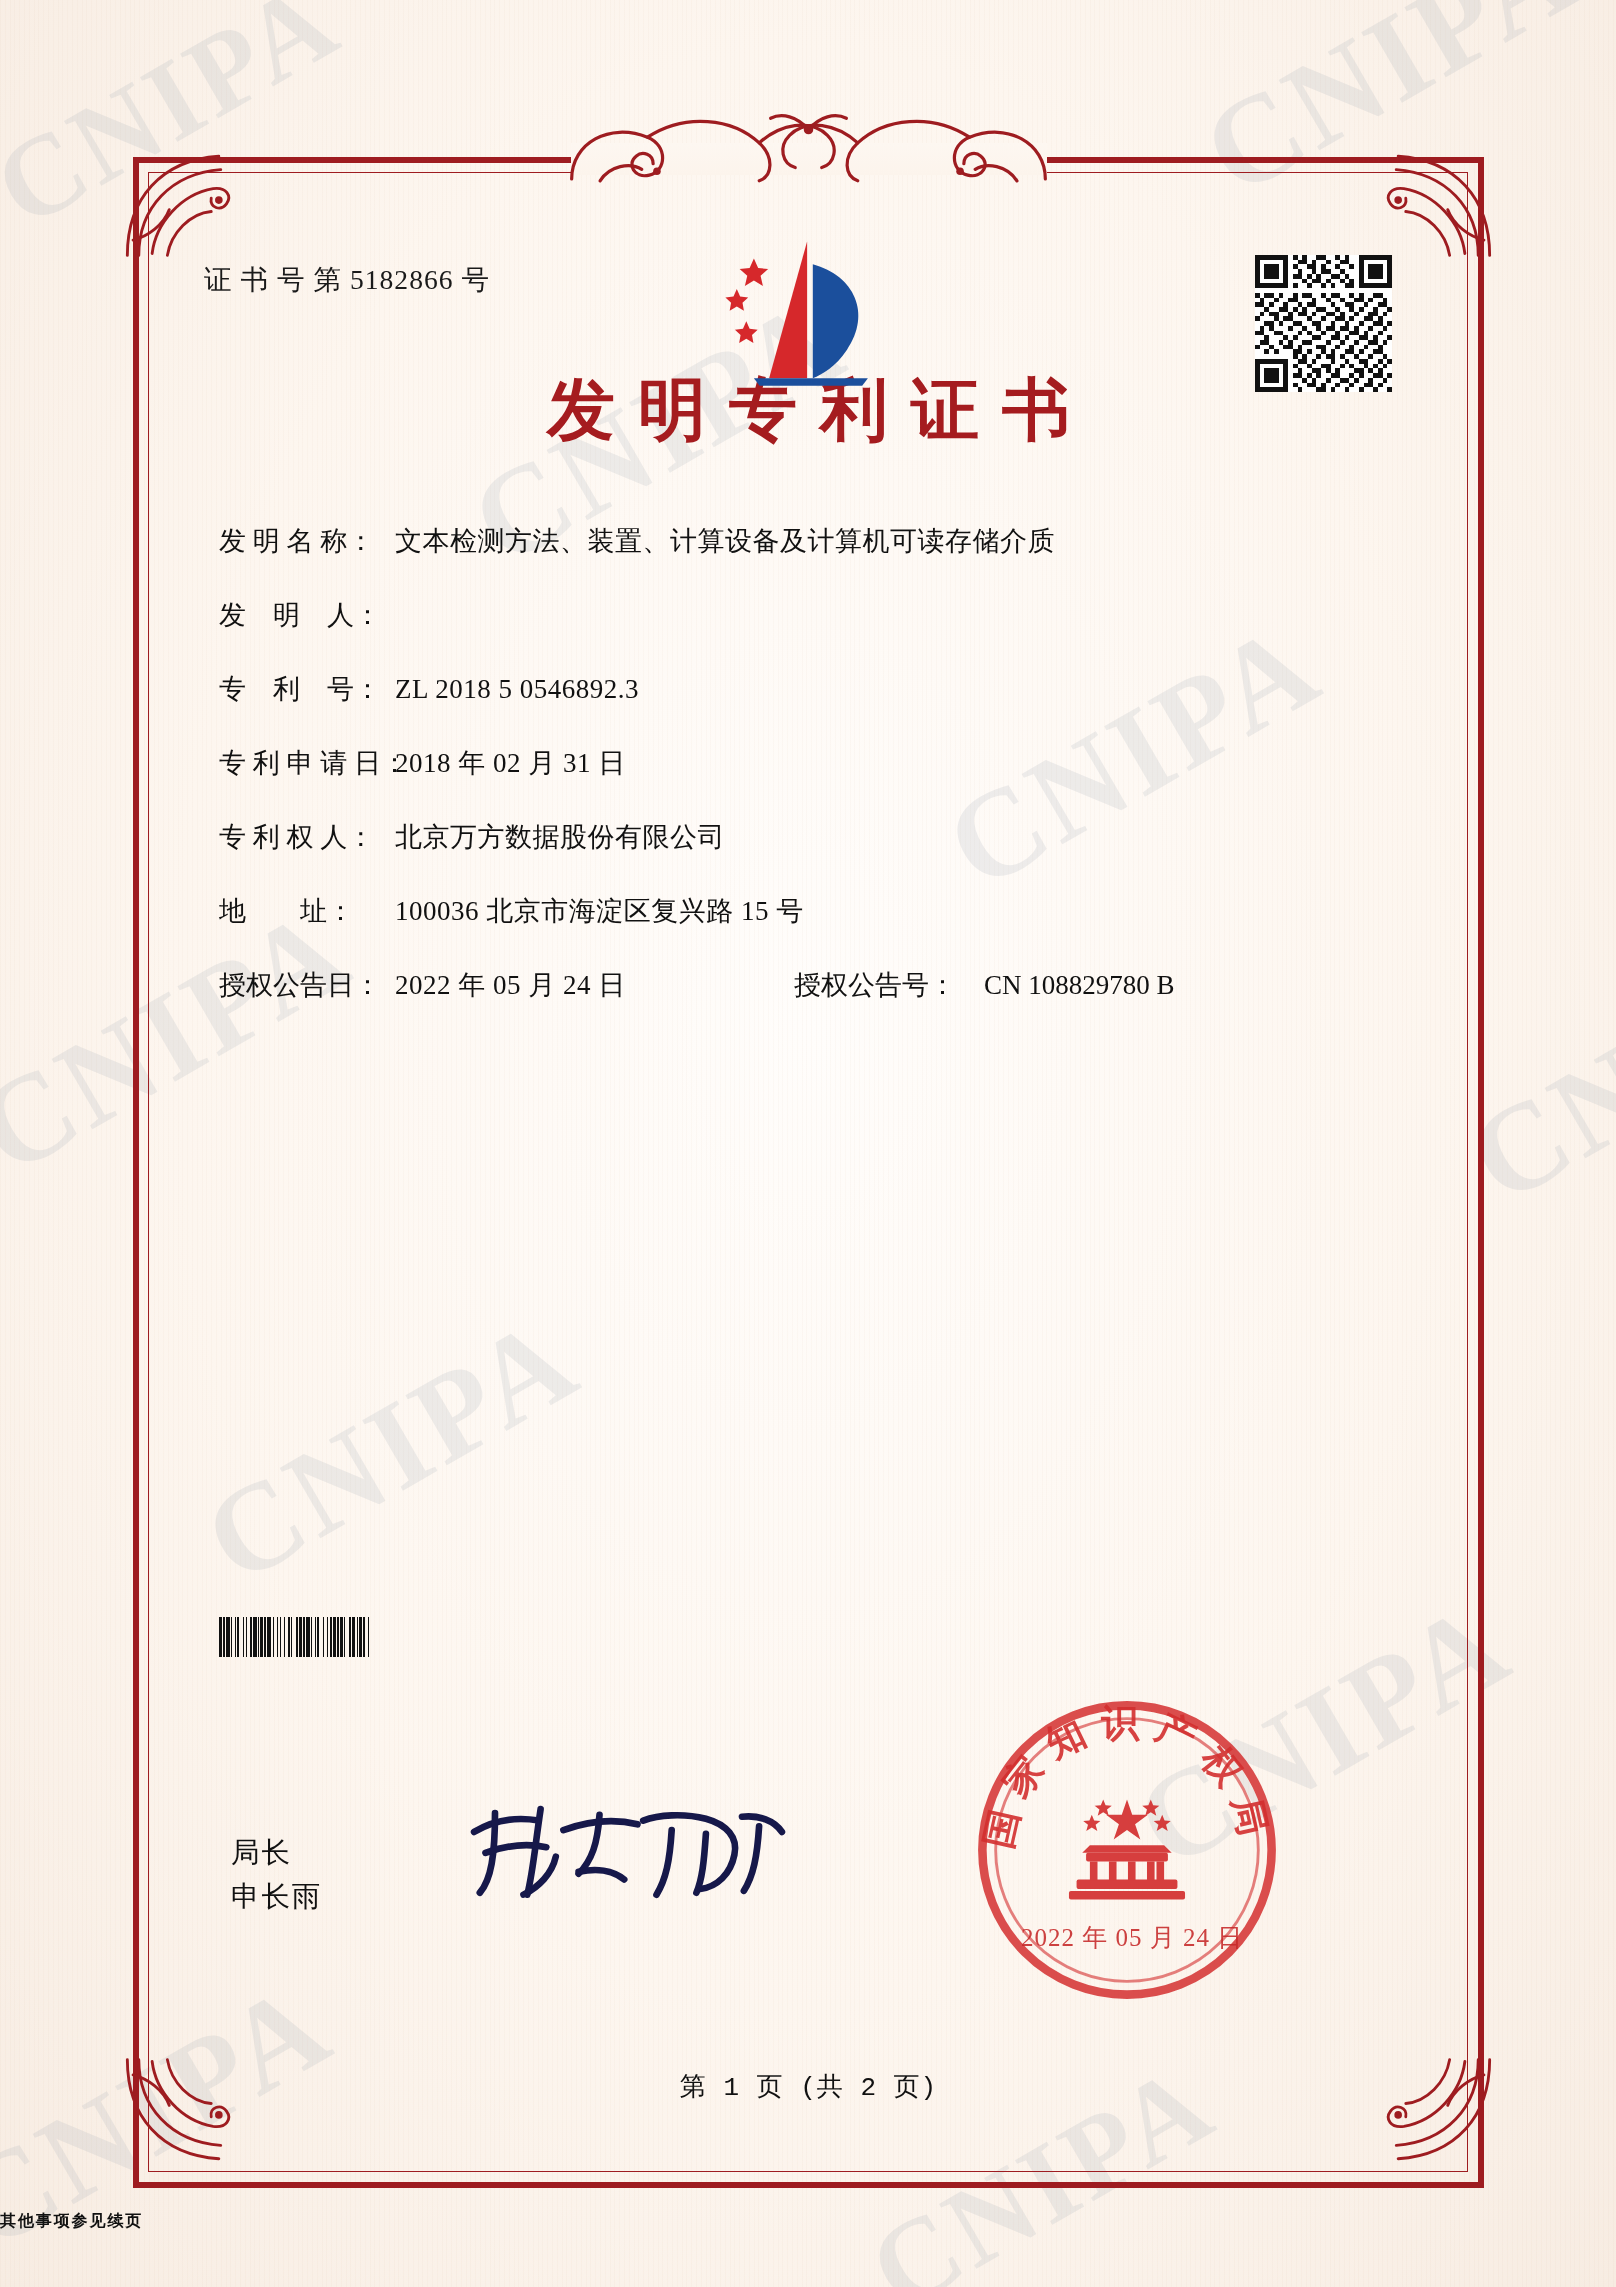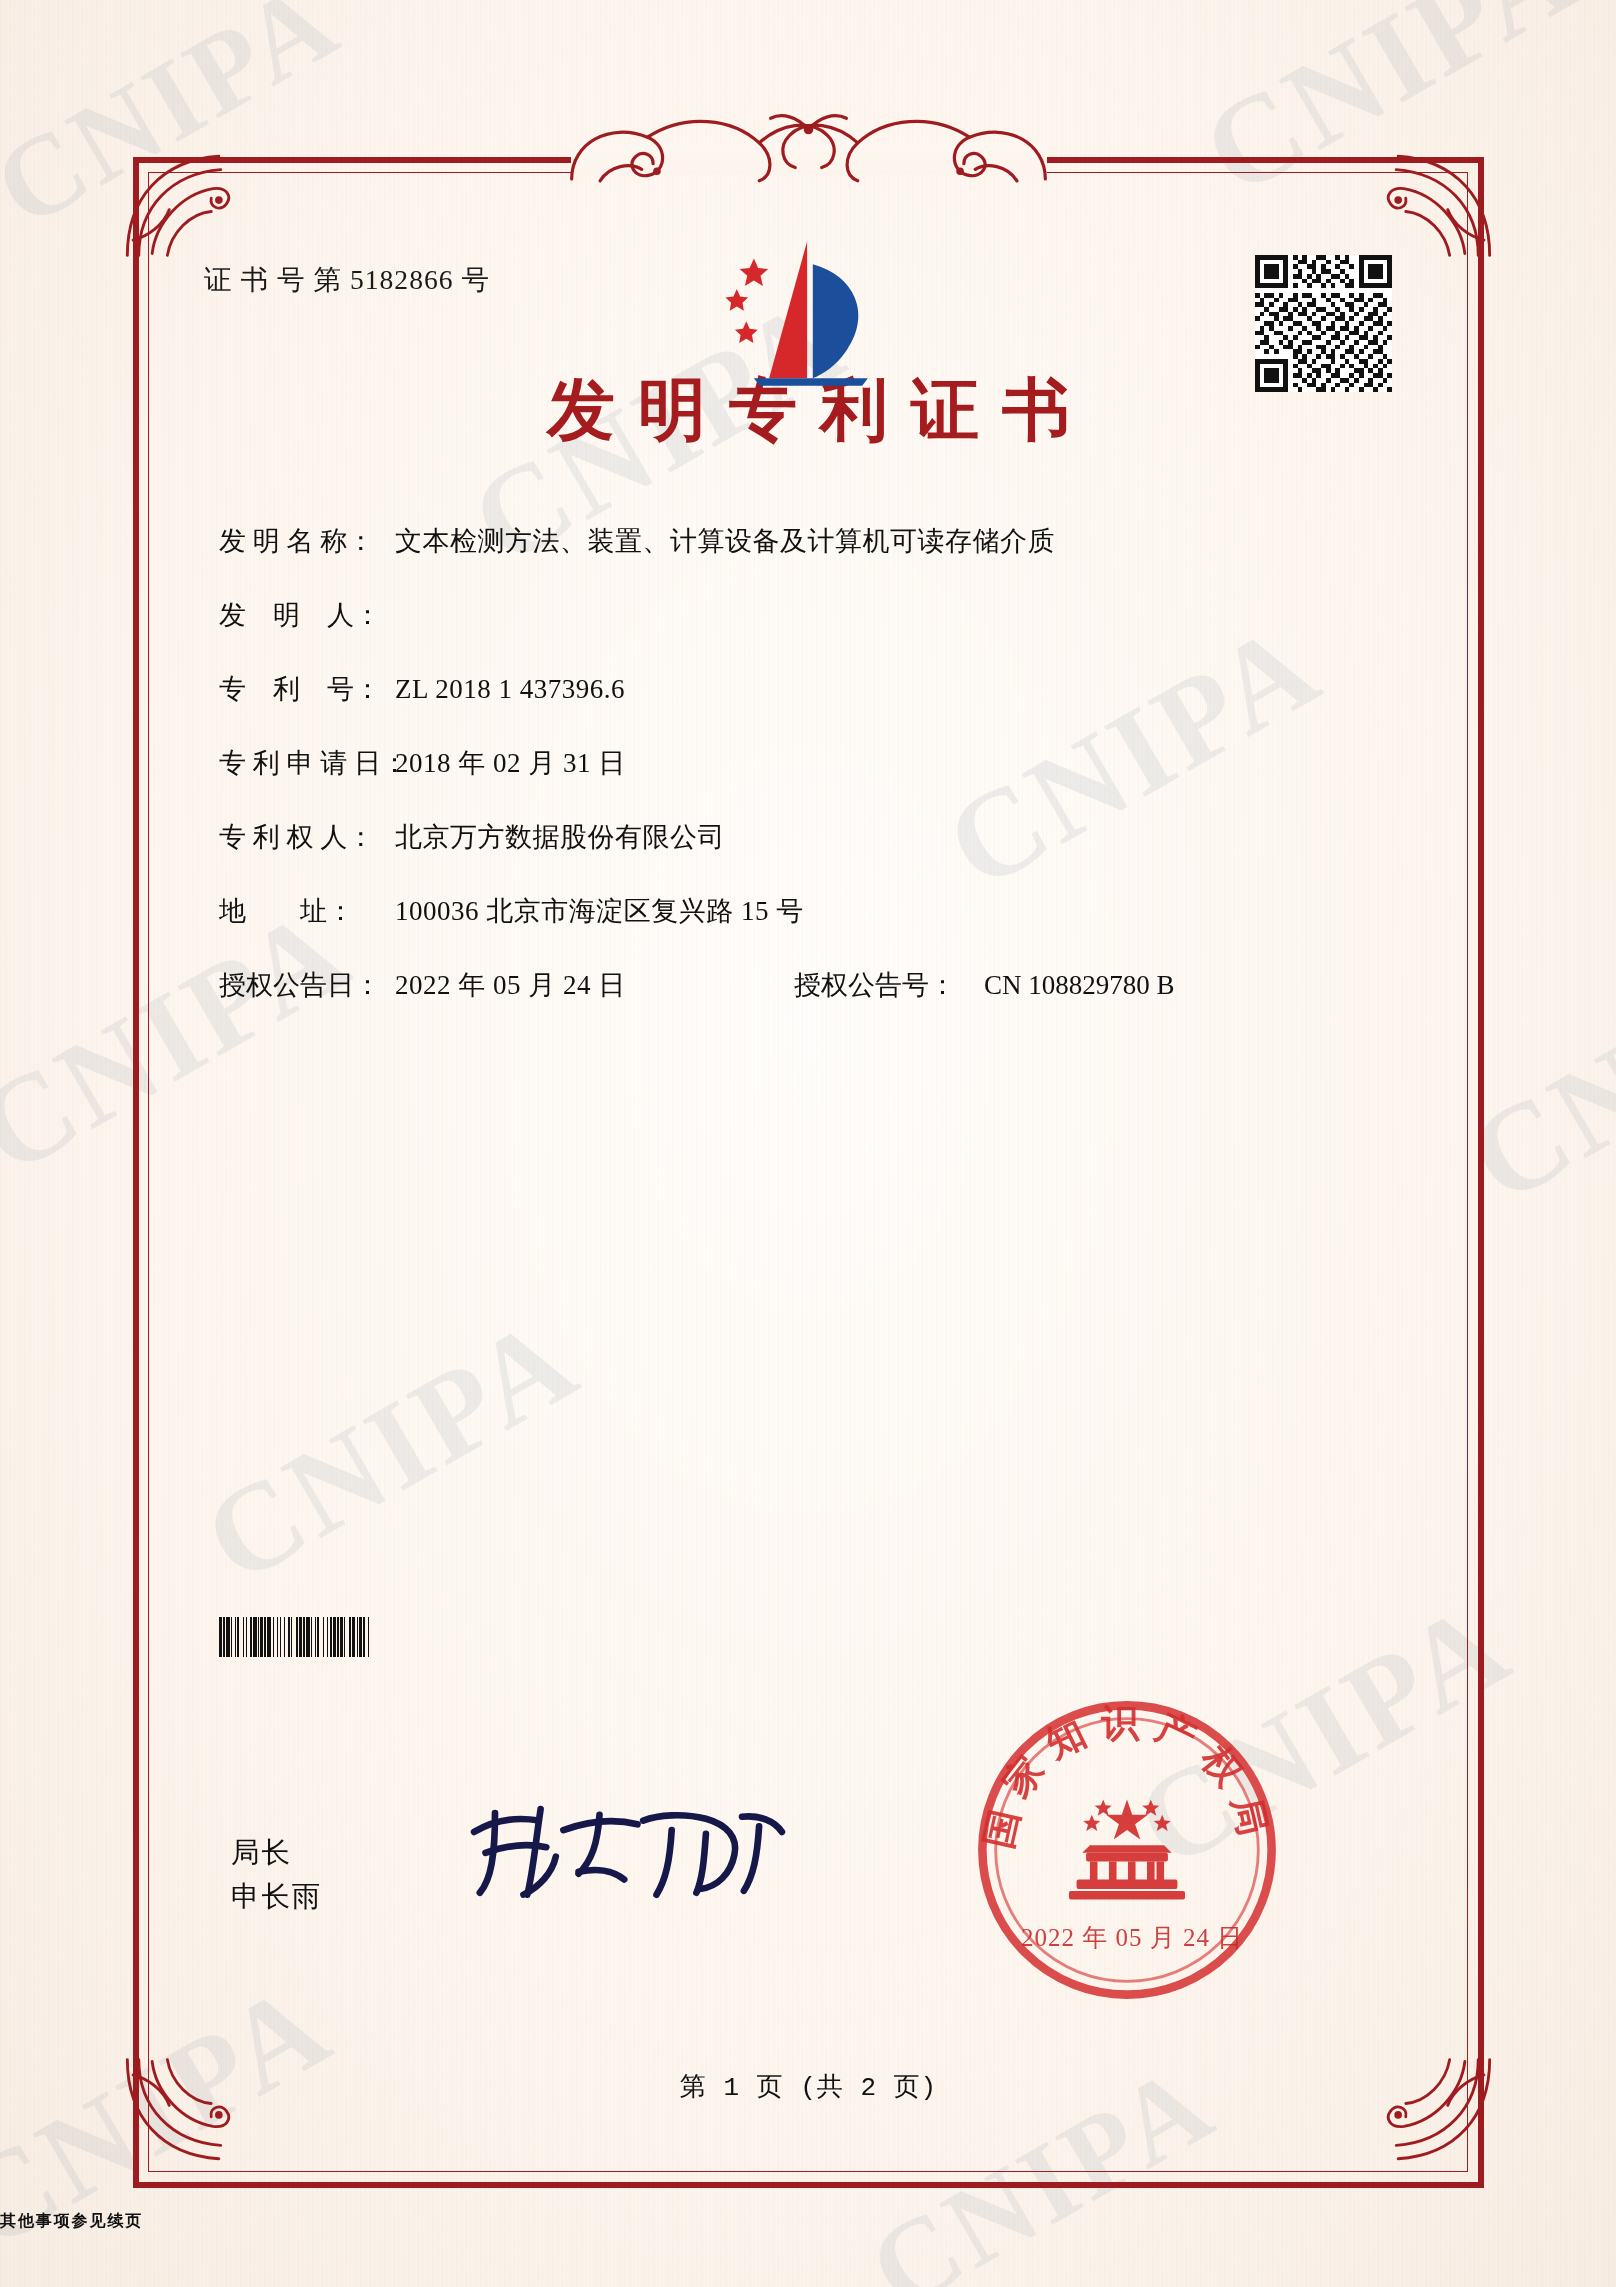--- a/index.html
+++ b/index.html
@@ -604,21 +604,21 @@
     <div class="fields">
       <div class="field-row">
         <span class="field-label">发 明 名 称：</span>
         <span class="field-value">文本检测方法、装置、计算设备及计算机可读存储介质</span>
       </div>
       <div class="field-row">
         <span class="field-label">发    明    人：</span>
       </div>
       <div class="field-row">
         <span class="field-label">专    利    号：</span>
-        <span class="field-value">ZL 2018 1 437396.6</span>
+        <span class="field-value">ZL 2018 5 0546892.3</span>
       </div>
       <div class="field-row">
         <span class="field-label">专 利 申 请 日：</span>
         <span class="field-value">2018 年 02 月 31 日</span>
       </div>
       <div class="field-row">
         <span class="field-label">专 利 权 人：</span>
         <span class="field-value">北京万方数据股份有限公司</span>
       </div>
       <div class="field-row">

